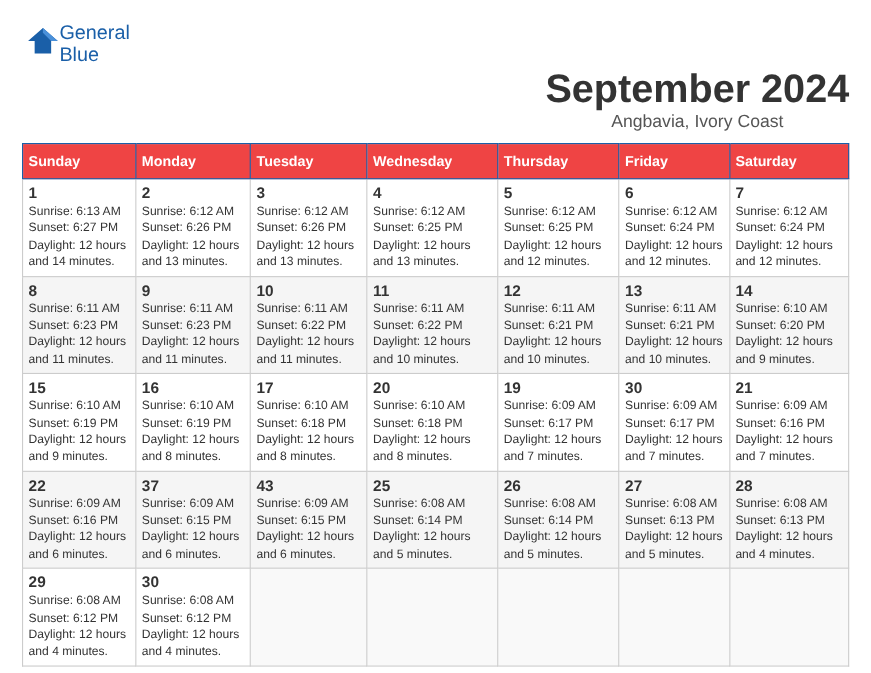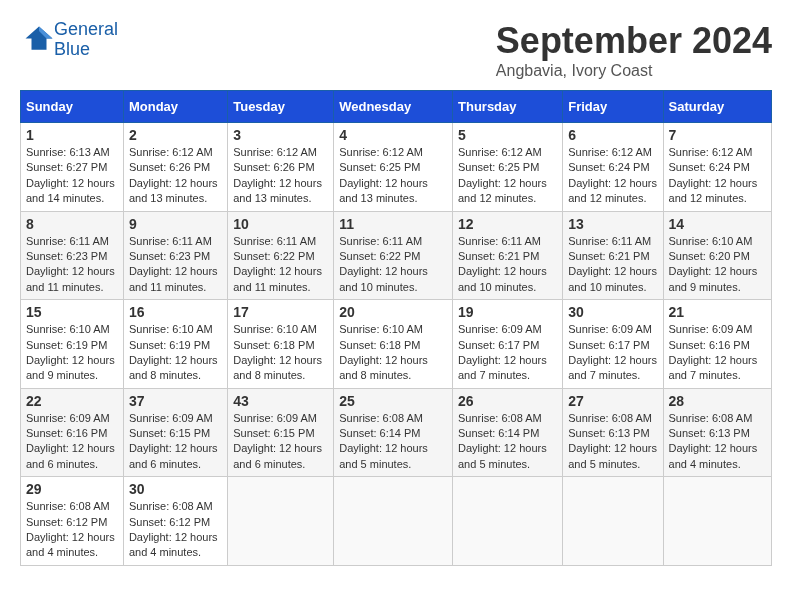--- a/index.html
+++ b/index.html
@@ -28,38 +28,39 @@
     }
     .logo-text span {
       color: #1a5fa8;
     }
     .logo-icon {
       width: 30px;
       height: 30px;
       margin-left: 4px;
     }
     .title-area {
-      text-align: left;
+      text-align: center;
+      margin-top: 40px;
     }
     .month-title {
       font-size: 36px;
       font-weight: bold;
       color: #333;
     }
     .location {
       font-size: 16px;
       color: #555;
     }
     table {
       width: 100%;
       border-collapse: collapse;
       font-size: 11px;
     }
     thead tr th {
-      background-color: #1d4ed8;
+      background-color: #ef4444;
       color: #fff;
       padding: 8px 5px;
       text-align: left;
       font-size: 13px;
       font-weight: bold;
       border: 1px solid #1a5fa8;
     }
     tbody tr td {
       border: 1px solid #ccc;
       vertical-align: top;

